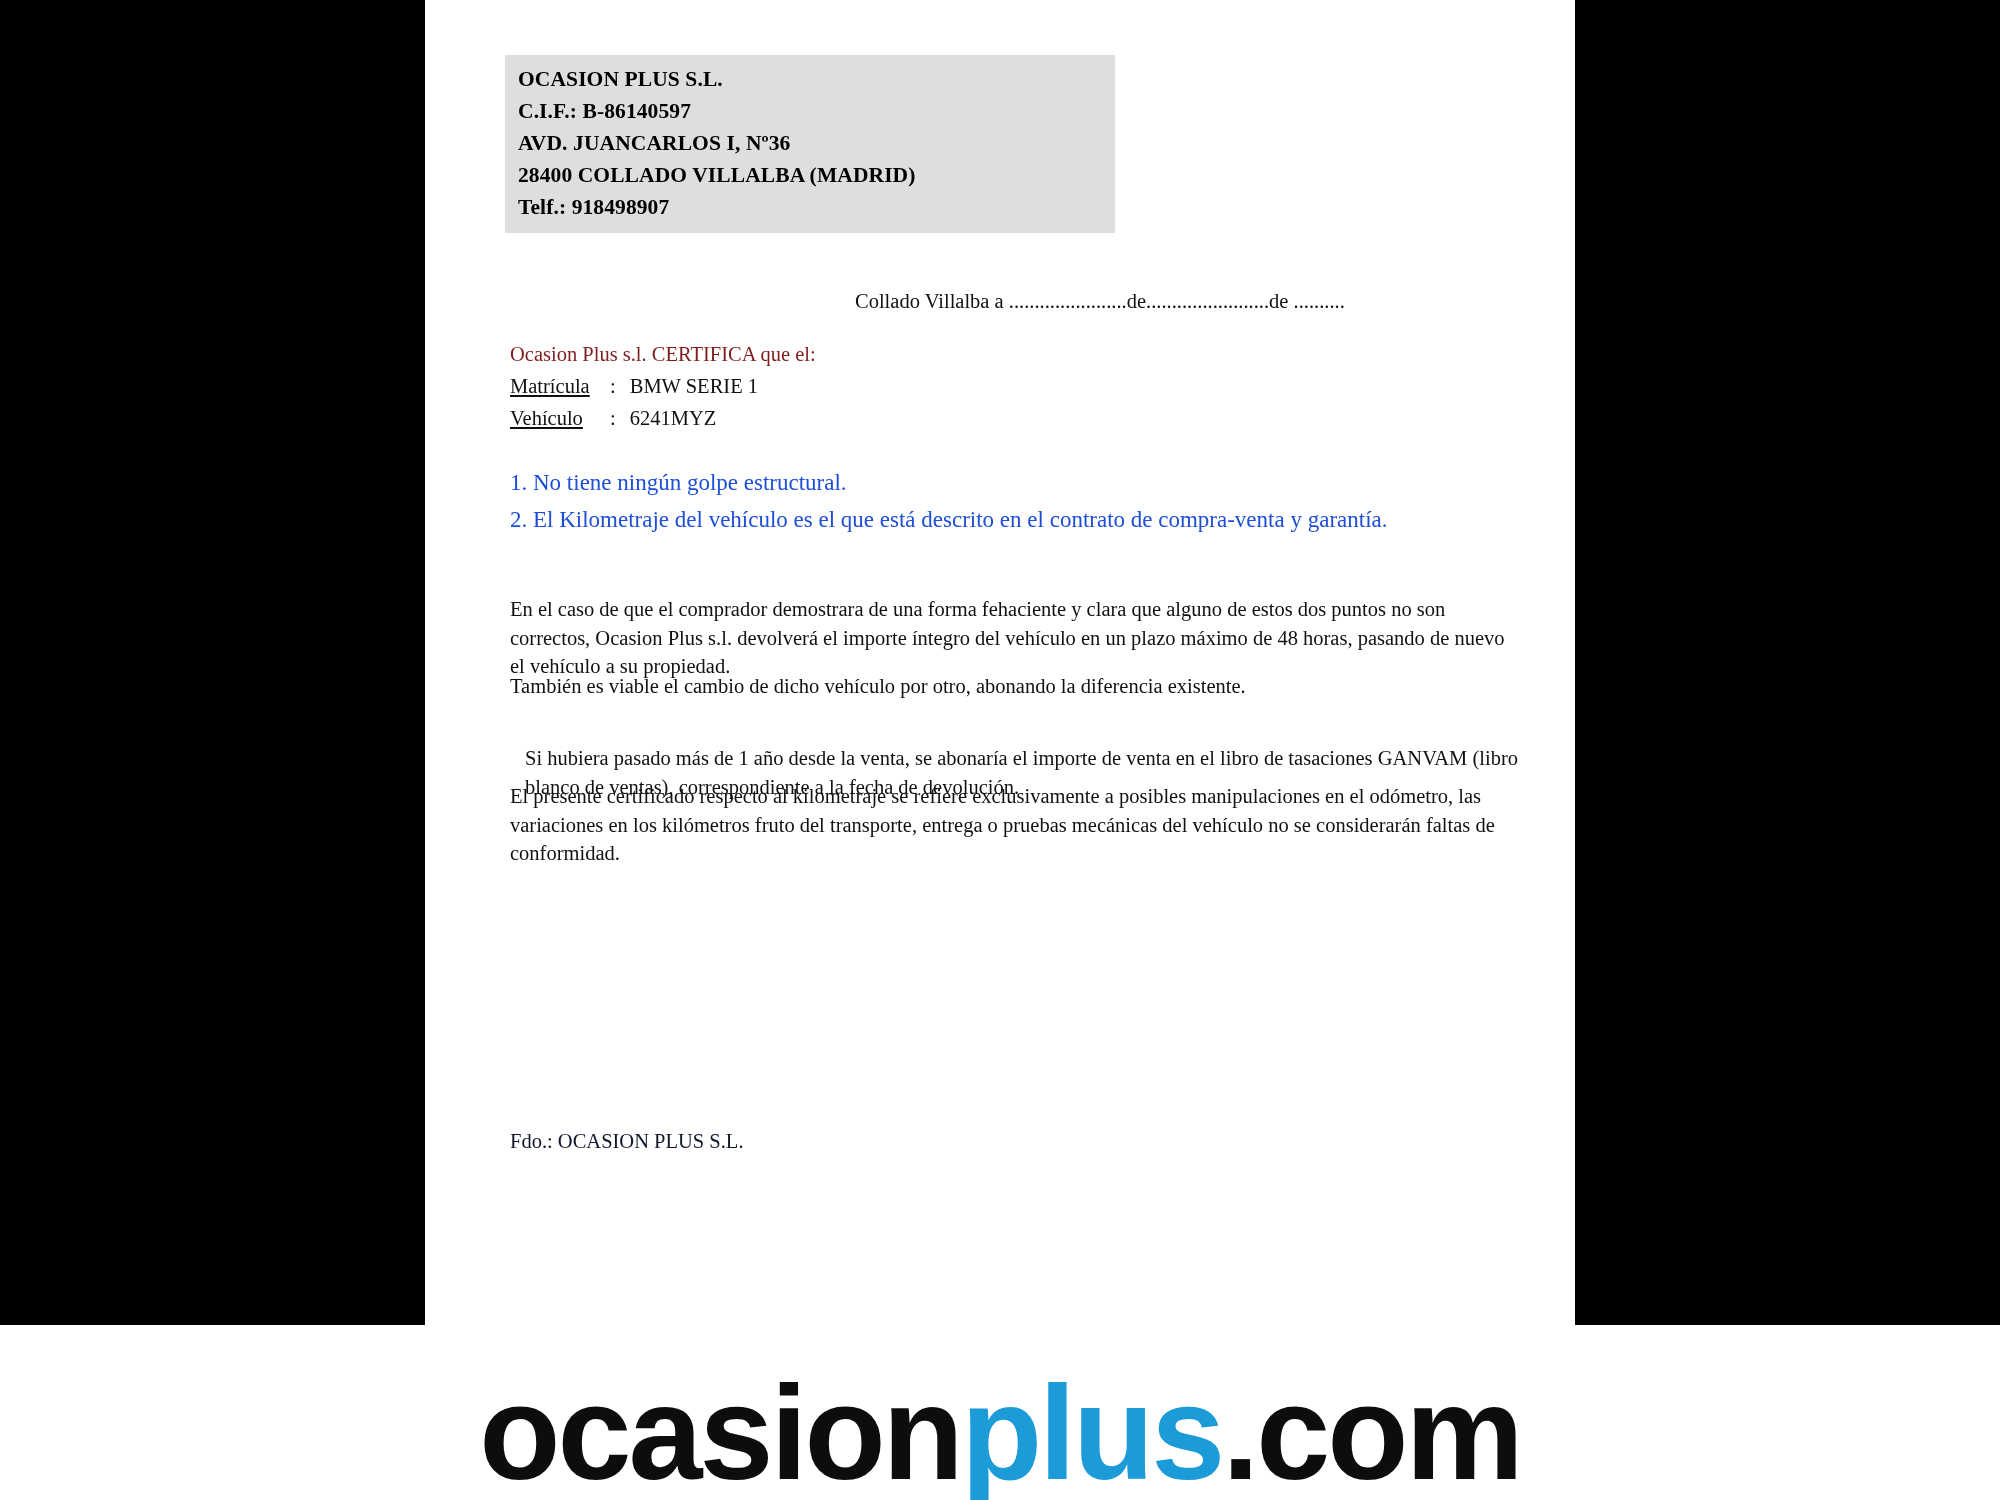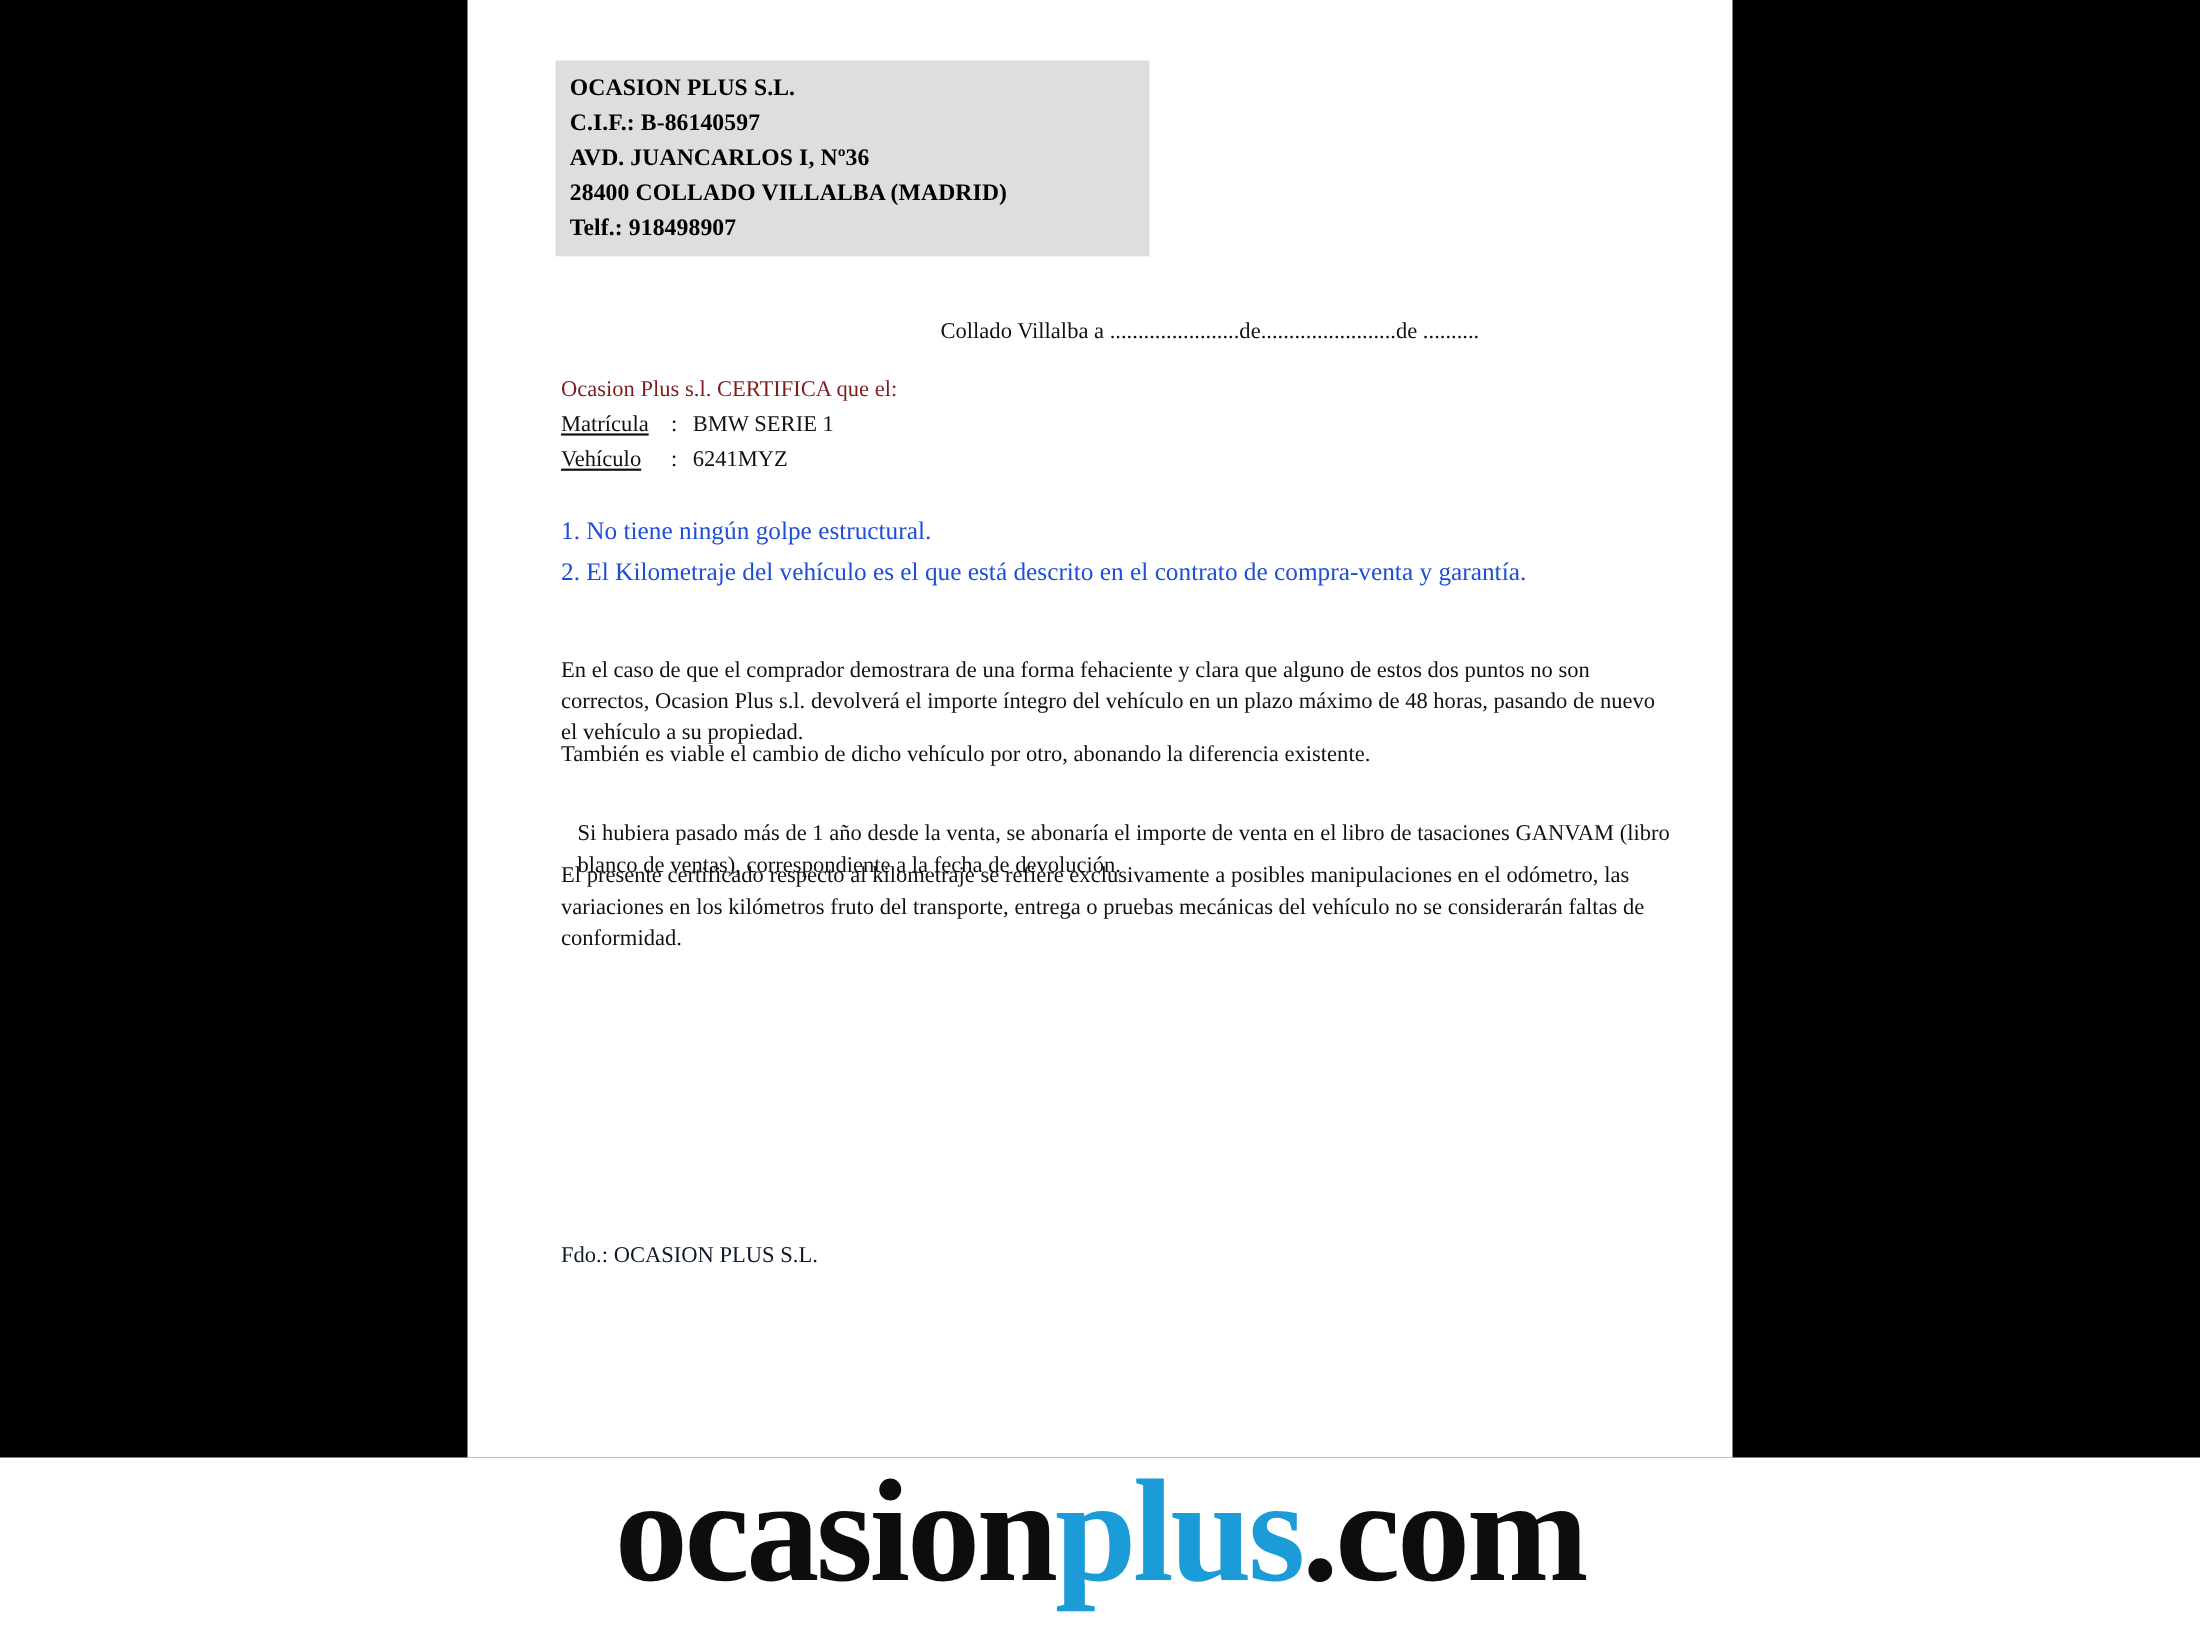--- a/index.html
+++ b/index.html
@@ -31,21 +31,21 @@
     left: 0;
     top: 0;
     width: 1150px;
     height: 1325px;
   }
 
   .header-box {
     position: absolute;
     left: 80px;
     top: 55px;
-    width: 540px;
+    width: 610px;
     background: #dedede;
     padding: 8px 0 10px 13px;
     box-sizing: border-box;
   }
   .header-box div {
     font-weight: bold;
     font-size: 21.5px;
     line-height: 32px;
     color: #000;
     letter-spacing: 0.1px;
@@ -125,23 +125,23 @@
     height: 175px;
     background: #ffffff;
   }
   .logo {
     position: absolute;
     left: 0;
     top: 1325px;
     width: 2000px;
     height: 175px;
     display: flex;
-    align-items: flex-start;
+    align-items: flex-end;
     justify-content: center;
-    font-family: Liberation Serif, serif;
+    font-family: Liberation Sans, sans-serif;
     font-weight: bold;
     font-size: 133px;
     letter-spacing: -3px;
     line-height: 1;
     white-space: nowrap;
   }
   .logo .seg-dark { color: #0d0d0d; }
   .logo .seg-blue { color: #1b9bd8; }
 </style>
 </head>

